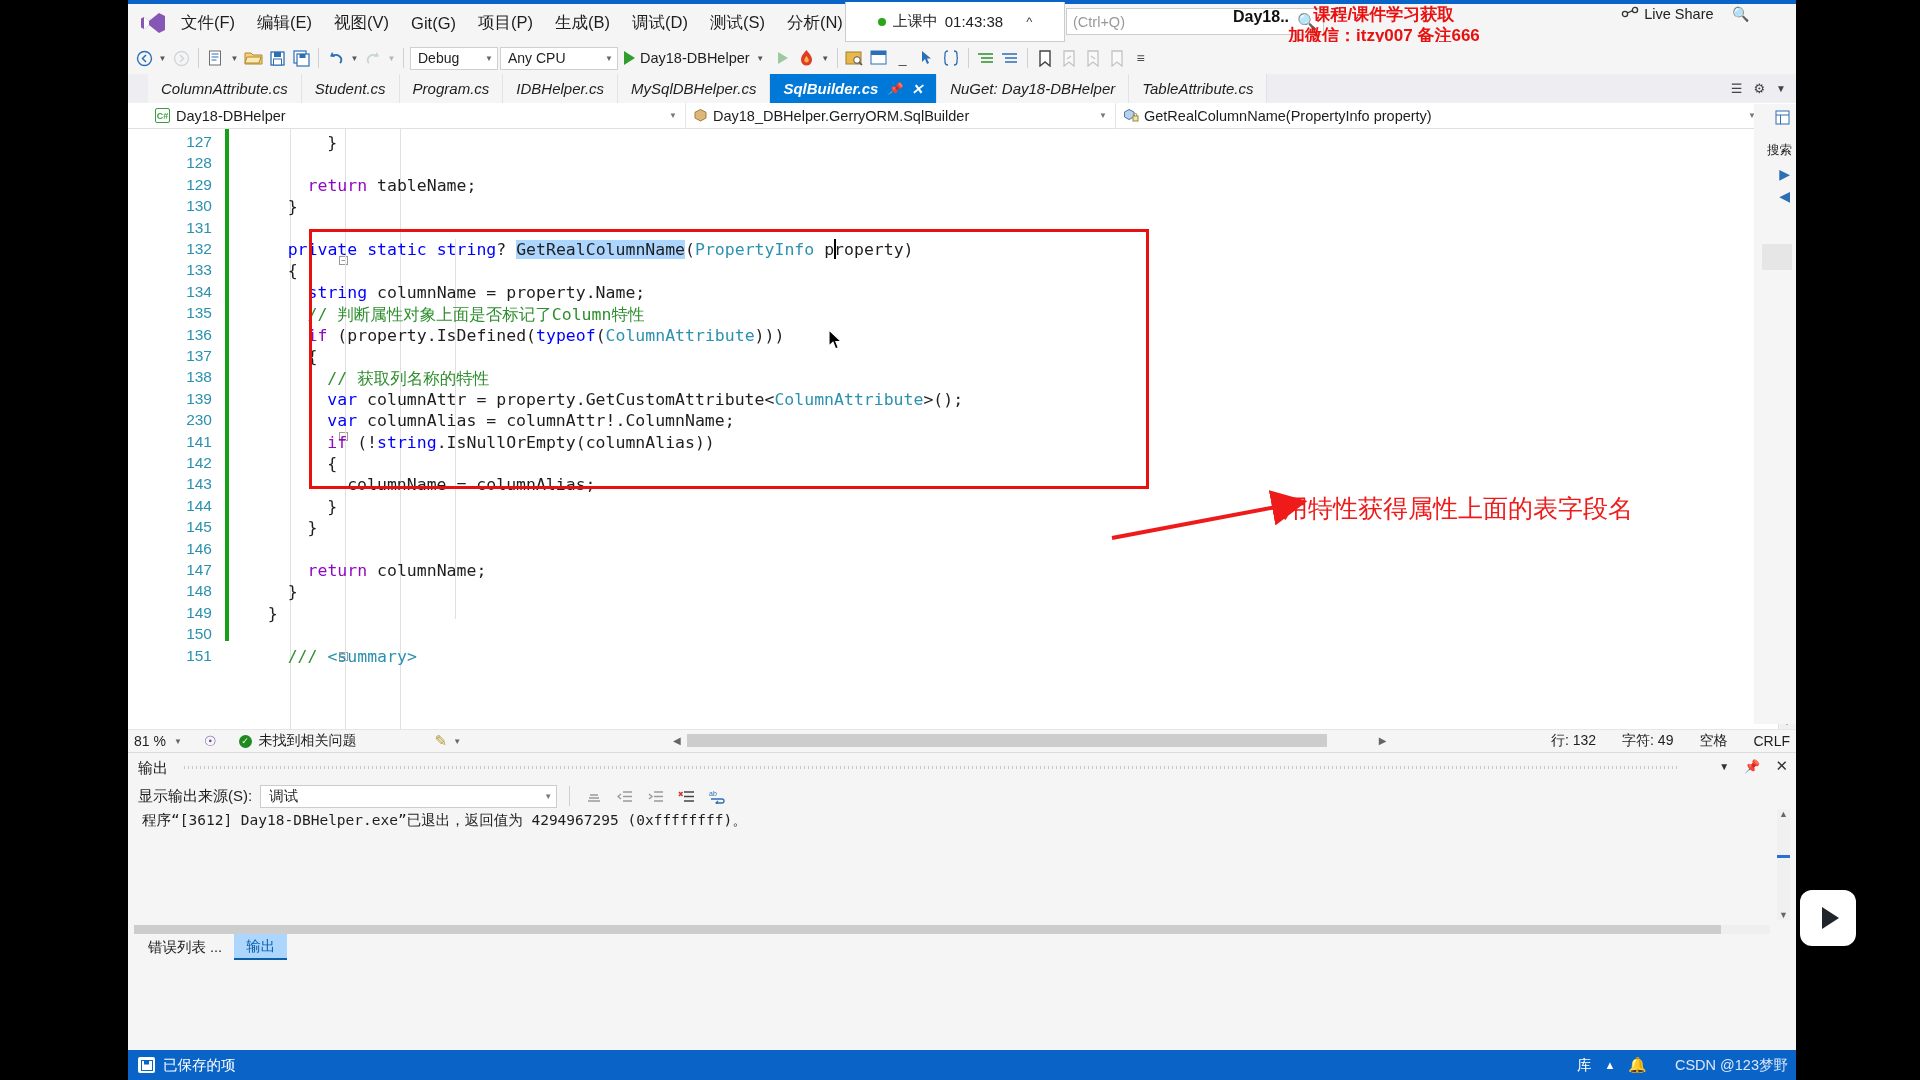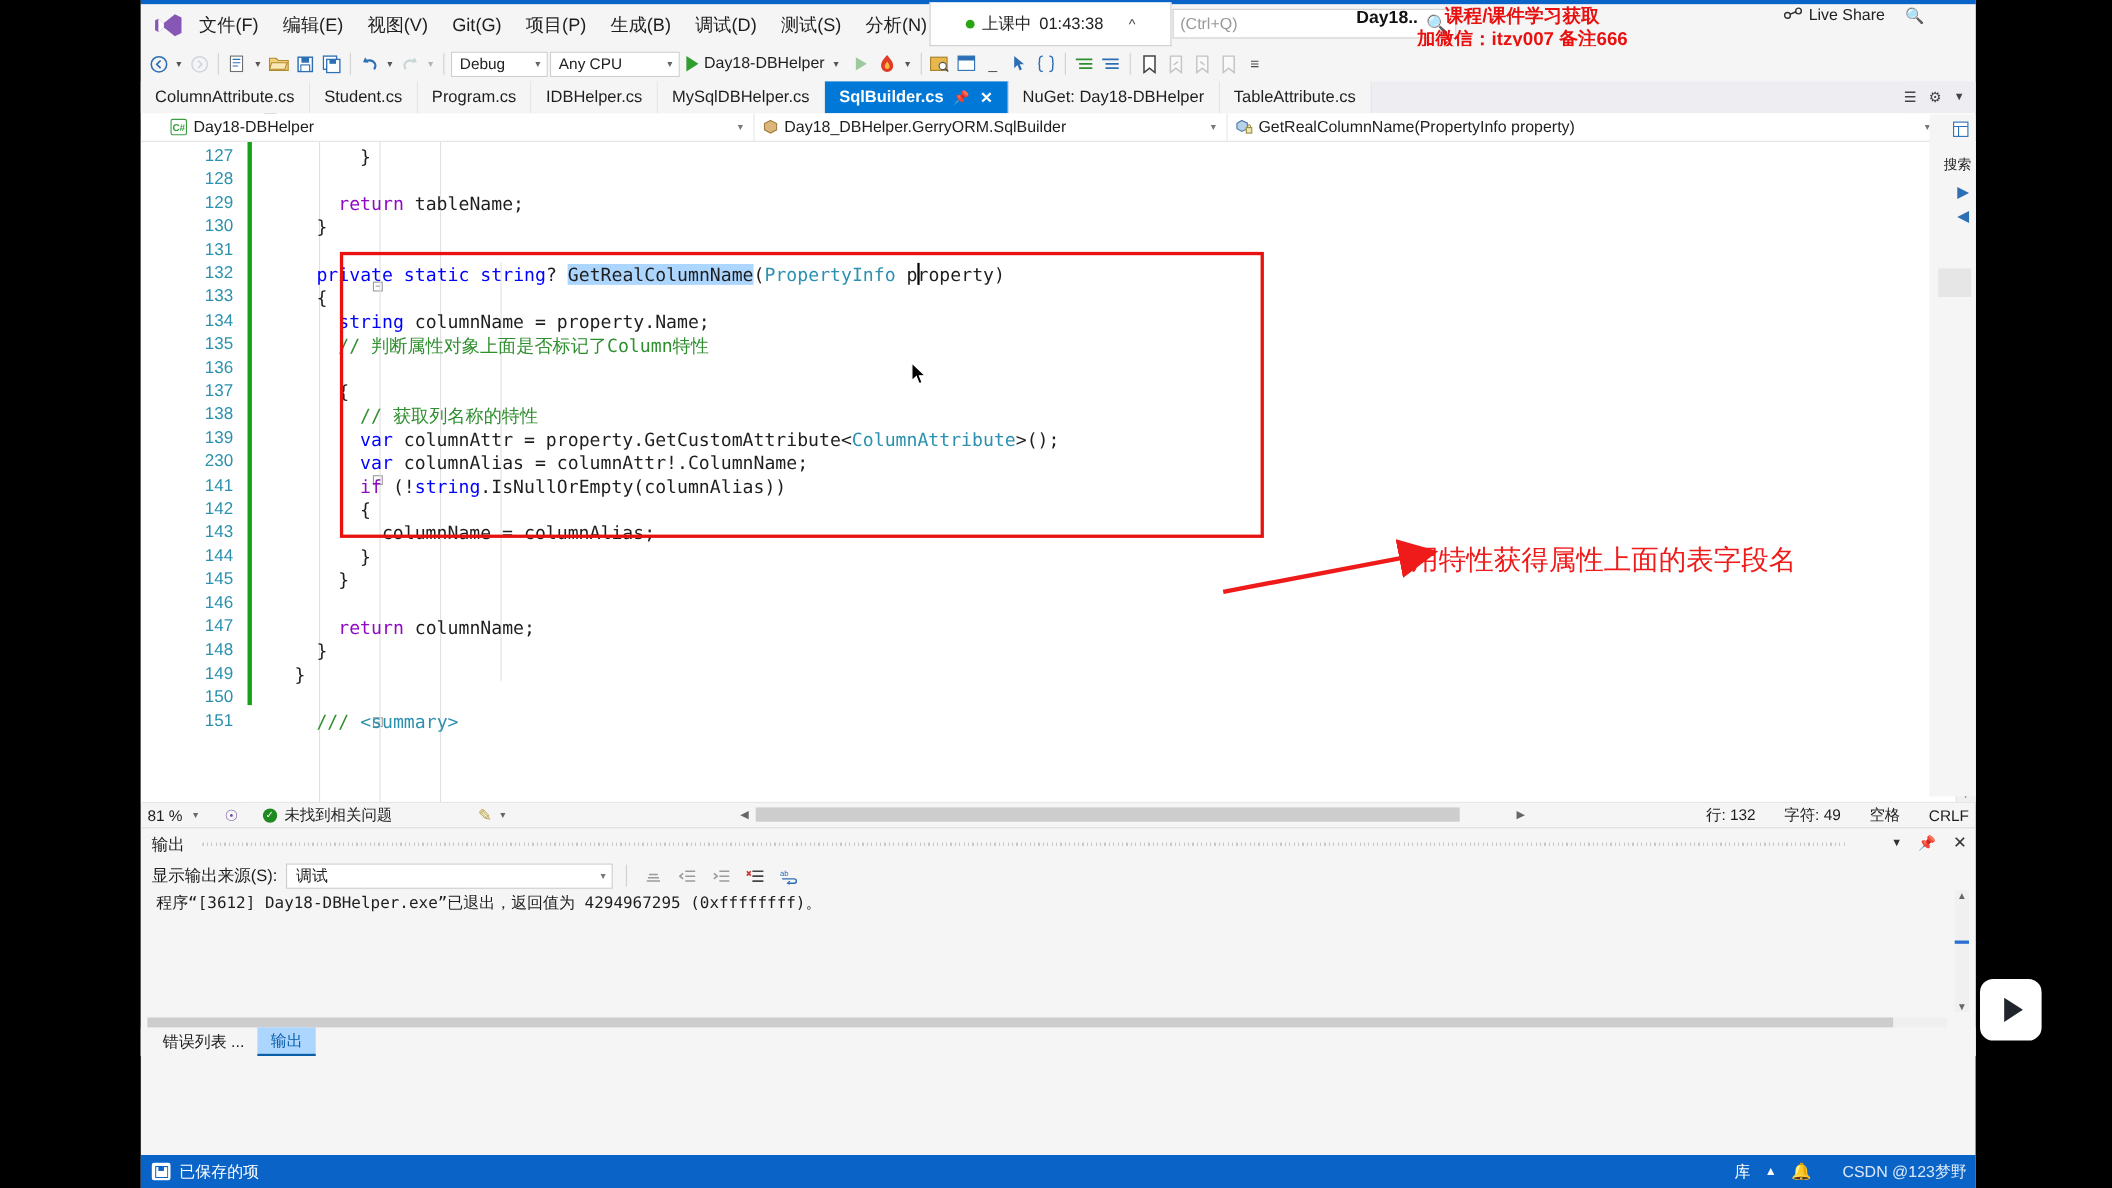--- a/index.html
+++ b/index.html
@@ -533,21 +533,21 @@
         </svg>
       <span>Live Share</span>
       <span style="font-size:14px;color:#555;margin-left:14px;">🔍</span>
     </div>
 
     <div class="leftdock">
       <div class="vtext" style="top:16px;height:150px;">服务器资源管理器</div>
       <div class="vtext" style="top:190px;height:48px;">工具箱</div>
     </div>
 
-    <div class="tabstrip" style="">
+    <div class="tabstrip" style="padding-left:20px;font-style:italic;">
       <div class="tab">
         <span>ColumnAttribute.cs</span>
       </div>
       <div class="tab">
         <span>Student.cs</span>
       </div>
       <div class="tab">
         <span>Program.cs</span>
       </div>
       <div class="tab">
@@ -650,20 +650,21 @@
       <div class="codearea" id="codearea">
           <div class="cline" style="top: 4px; left: 79.36px;"><span class="id">}</span></div>
           <div class="cline" style="top: 25.4px; left: 0px;"></div>
           <div class="cline" style="top: 46.8px; left: 59.52px;"><span class="kc">return </span><span class="id">tableName;</span></div>
           <div class="cline" style="top: 68.2px; left: 39.68px;"><span class="id">}</span></div>
           <div class="cline" style="top: 89.6px; left: 0px;"></div>
           <div class="cline" style="top: 111px; left: 39.68px;"><span class="k">private static string</span><span class="id">? </span><span class="sel">GetRealColumnName</span><span class="id">(</span><span class="ty">PropertyInfo</span><span class="id"> property)</span></div>
           <div class="cline" style="top: 132.4px; left: 39.68px;"><span class="id">{</span></div>
           <div class="cline" style="top: 153.8px; left: 59.52px;"><span class="k">string</span><span class="id"> columnName = property.Name;</span></div>
           <div class="cline" style="top: 175.2px; left: 59.52px;"><span class="cm">// 判断属性对象上面是否标记了Column特性</span></div>
+          <div class="cline" style="top: 196.6px; left: 59.52px;"><span class="kc">if</span><span class="id"> (property.IsDefined(</span><span class="k">typeof</span><span class="id">(</span><span class="ty">ColumnAttribute</span><span class="id">)))</span></div>
           <div class="cline" style="top: 218px; left: 59.52px;"><span class="id">{</span></div>
           <div class="cline" style="top: 239.4px; left: 79.36px;"><span class="cm">// 获取列名称的特性</span></div>
           <div class="cline" style="top: 260.8px; left: 79.36px;"><span class="k">var</span><span class="id"> columnAttr = property.GetCustomAttribute&lt;</span><span class="ty">ColumnAttribute</span><span class="id">&gt;();</span></div>
           <div class="cline" style="top: 282.2px; left: 79.36px;"><span class="k">var</span><span class="id"> columnAlias = columnAttr!.ColumnName;</span></div>
           <div class="cline" style="top: 303.6px; left: 79.36px;"><span class="kc">if</span><span class="id"> (!</span><span class="k">string</span><span class="id">.IsNullOrEmpty(columnAlias))</span></div>
           <div class="cline" style="top: 325px; left: 79.36px;"><span class="id">{</span></div>
           <div class="cline" style="top: 346.4px; left: 99.2px;"><span class="id">columnName = columnAlias;</span></div>
           <div class="cline" style="top: 367.8px; left: 79.36px;"><span class="id">}</span></div>
           <div class="cline" style="top: 389.2px; left: 59.52px;"><span class="id">}</span></div>
           <div class="cline" style="top: 410.6px; left: 0px;"></div>

